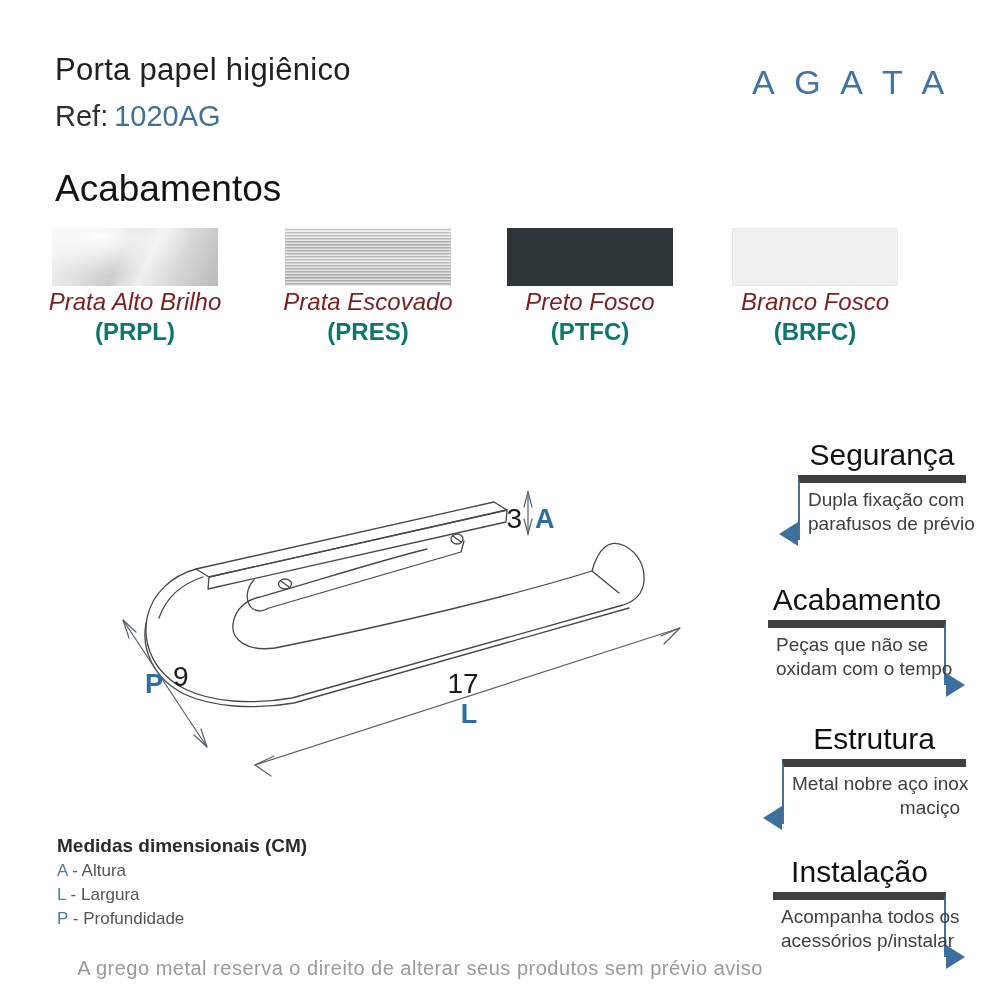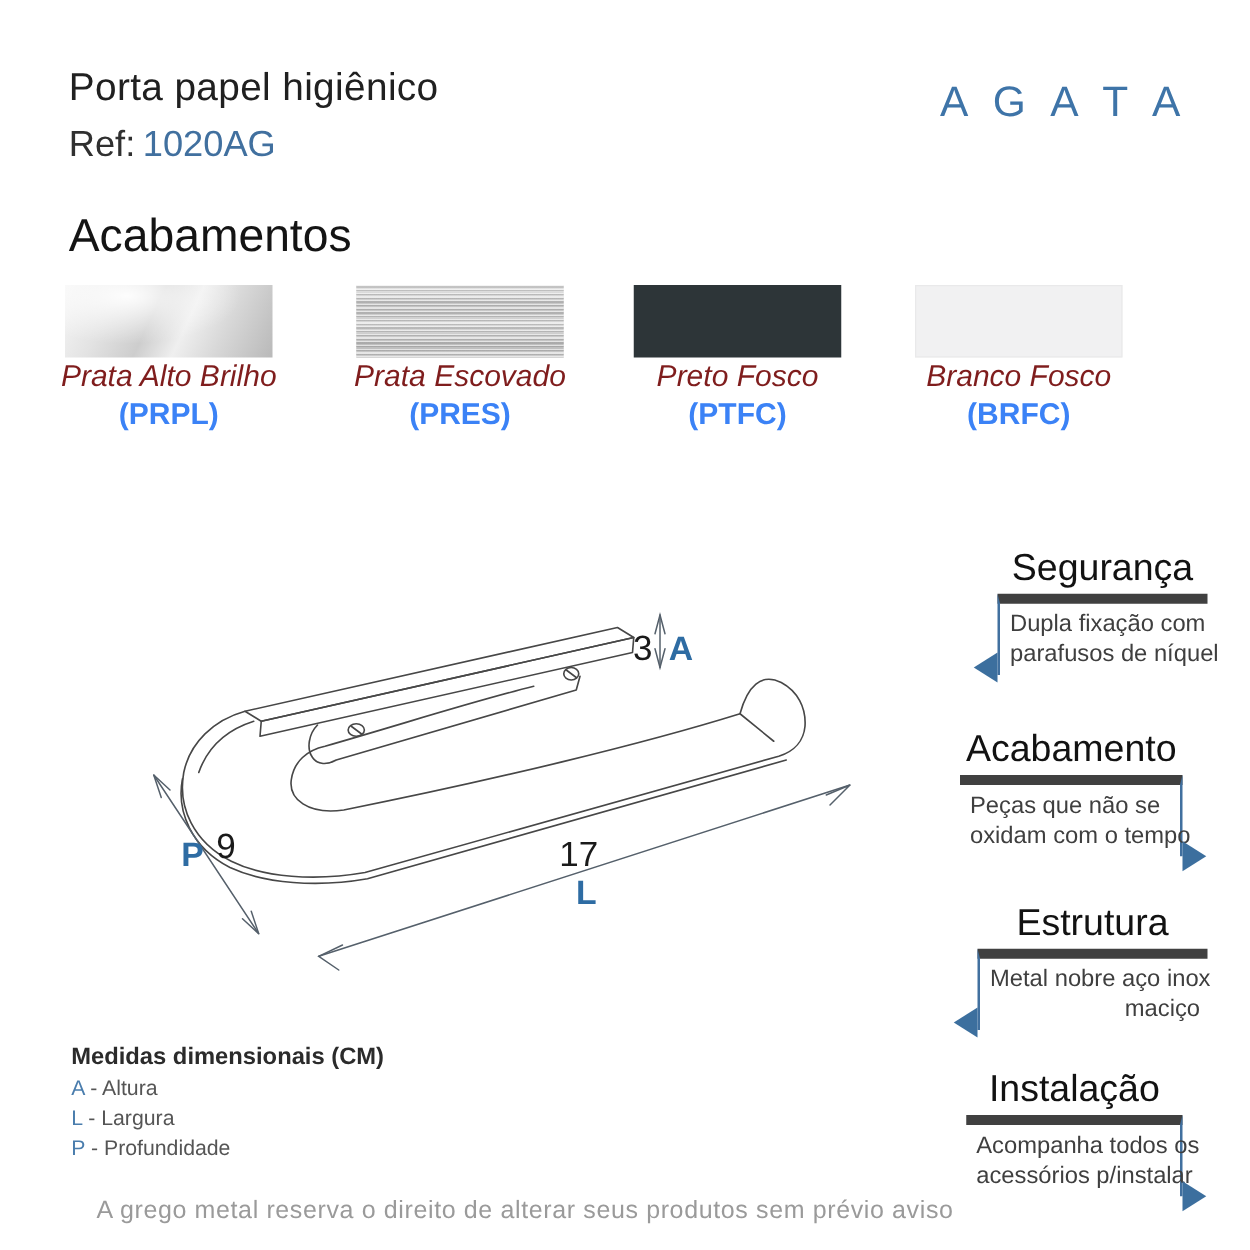--- a/index.html
+++ b/index.html
@@ -33,21 +33,21 @@
       linear-gradient(115deg,#f6f6f6 0%,#e3e3e3 22%,#cdcdcd 42%,#efefef 58%,#d8d8d8 75%,#b9b9b9 100%);
   }
   .sw-pres {
     background:
       repeating-linear-gradient(180deg, rgba(255,255,255,.55) 0 1px, rgba(110,110,110,.28) 1px 2px, rgba(255,255,255,0) 2px 3px),
       linear-gradient(180deg,#e7e7e7 0%,#c3c3c3 30%,#d9d9d9 55%,#bdbdbd 85%,#cecece 100%);
   }
   .sw-ptfc { background:#2d3538; }
   .sw-brfc { background:#f1f1f2; box-shadow: inset 0 0 0 1px #e9e9ea; }
   .finish-name { margin-top:2px; font-size:24px; color:#7f1d1d; white-space:nowrap;font-style:italic; }
-  .finish-code { margin-top:2px; font-size:24px; font-weight:700; color:#3b82f6; }
+  .finish-code { margin-top:2px; font-size:24px; font-weight:700; color:#0f766e; }
 
   
   .diagram { left:95px; top:435px; }
   .dim-num { font-size:28px; fill:#1a1a1a; }
   .dim-letter { font-size:27px; font-weight:600; fill:#2e6ca3; }
 
   
   .feature { position:absolute; }
   .f-title { font-size:30px; font-weight:400; color:#121212; text-align:center; white-space:nowrap; }
   .f-body { position:relative; margin-top:3px; border-top:8px solid #404040; padding:5px 6px 4px 8px;
@@ -153,21 +153,21 @@
   </g>
   <text class="dim-letter" x="50" y="258">P</text>
   <text class="dim-num" x="78" y="251">9</text>
 </svg>
 
 <div class="feature f-left" style="left:798px; top:438px; width:168px;">
   <div class="f-title">Segurança</div>
   <div class="f-body">
     <span class="tri"></span>
     <div>Dupla fixação com</div>
-    <div>parafusos de níquel</div>
+    <div>parafusos de prévio</div>
   </div>
 </div>
 
 <div class="feature f-right" style="left:768px; top:583px; width:178px;">
   <div class="f-title">Acabamento</div>
   <div class="f-body">
     <span class="tri"></span>
     <div>Peças que não se</div>
     <div>oxidam com o tempo</div>
   </div>

